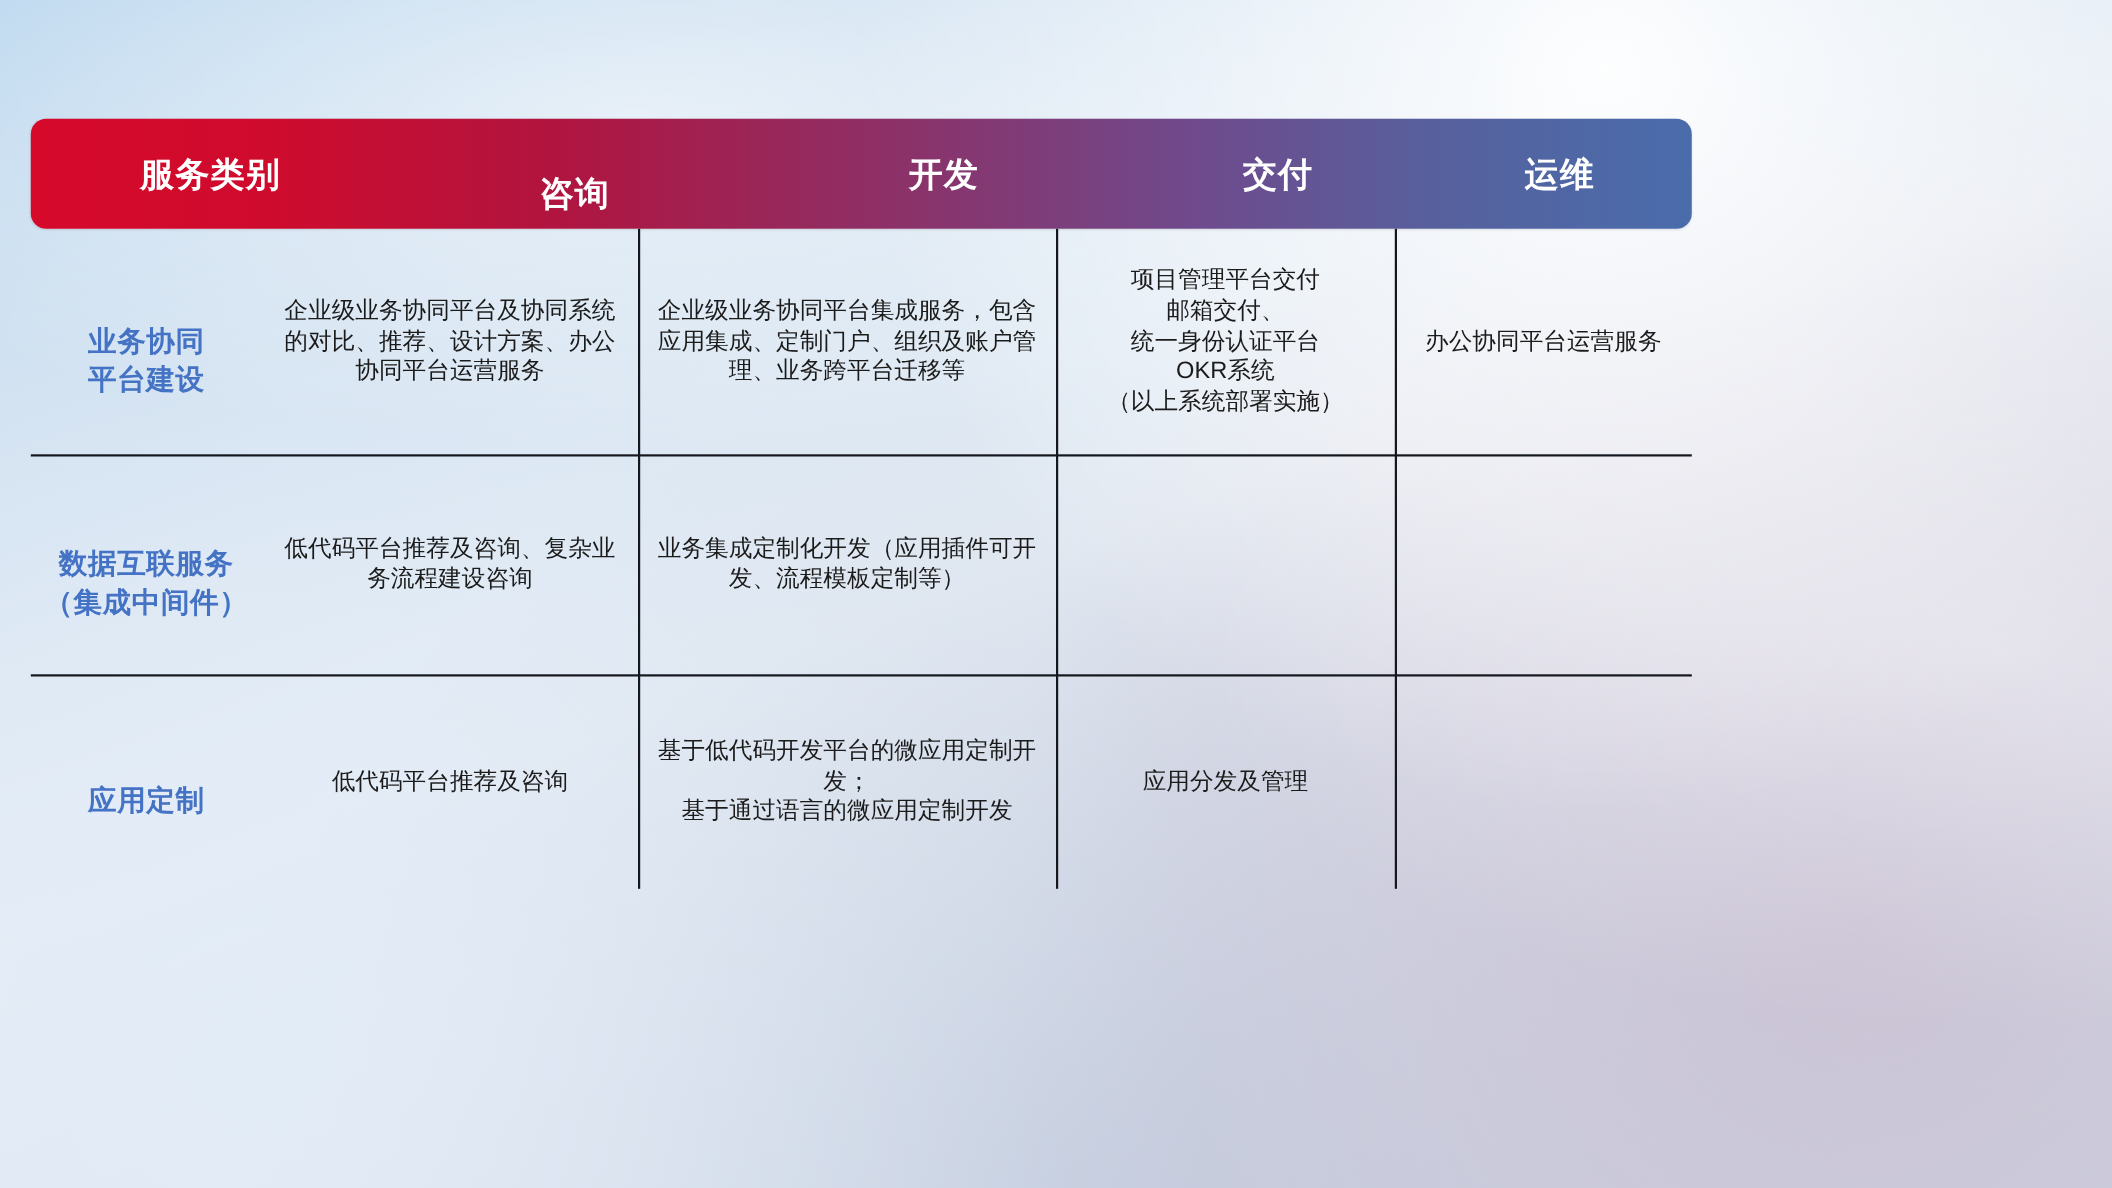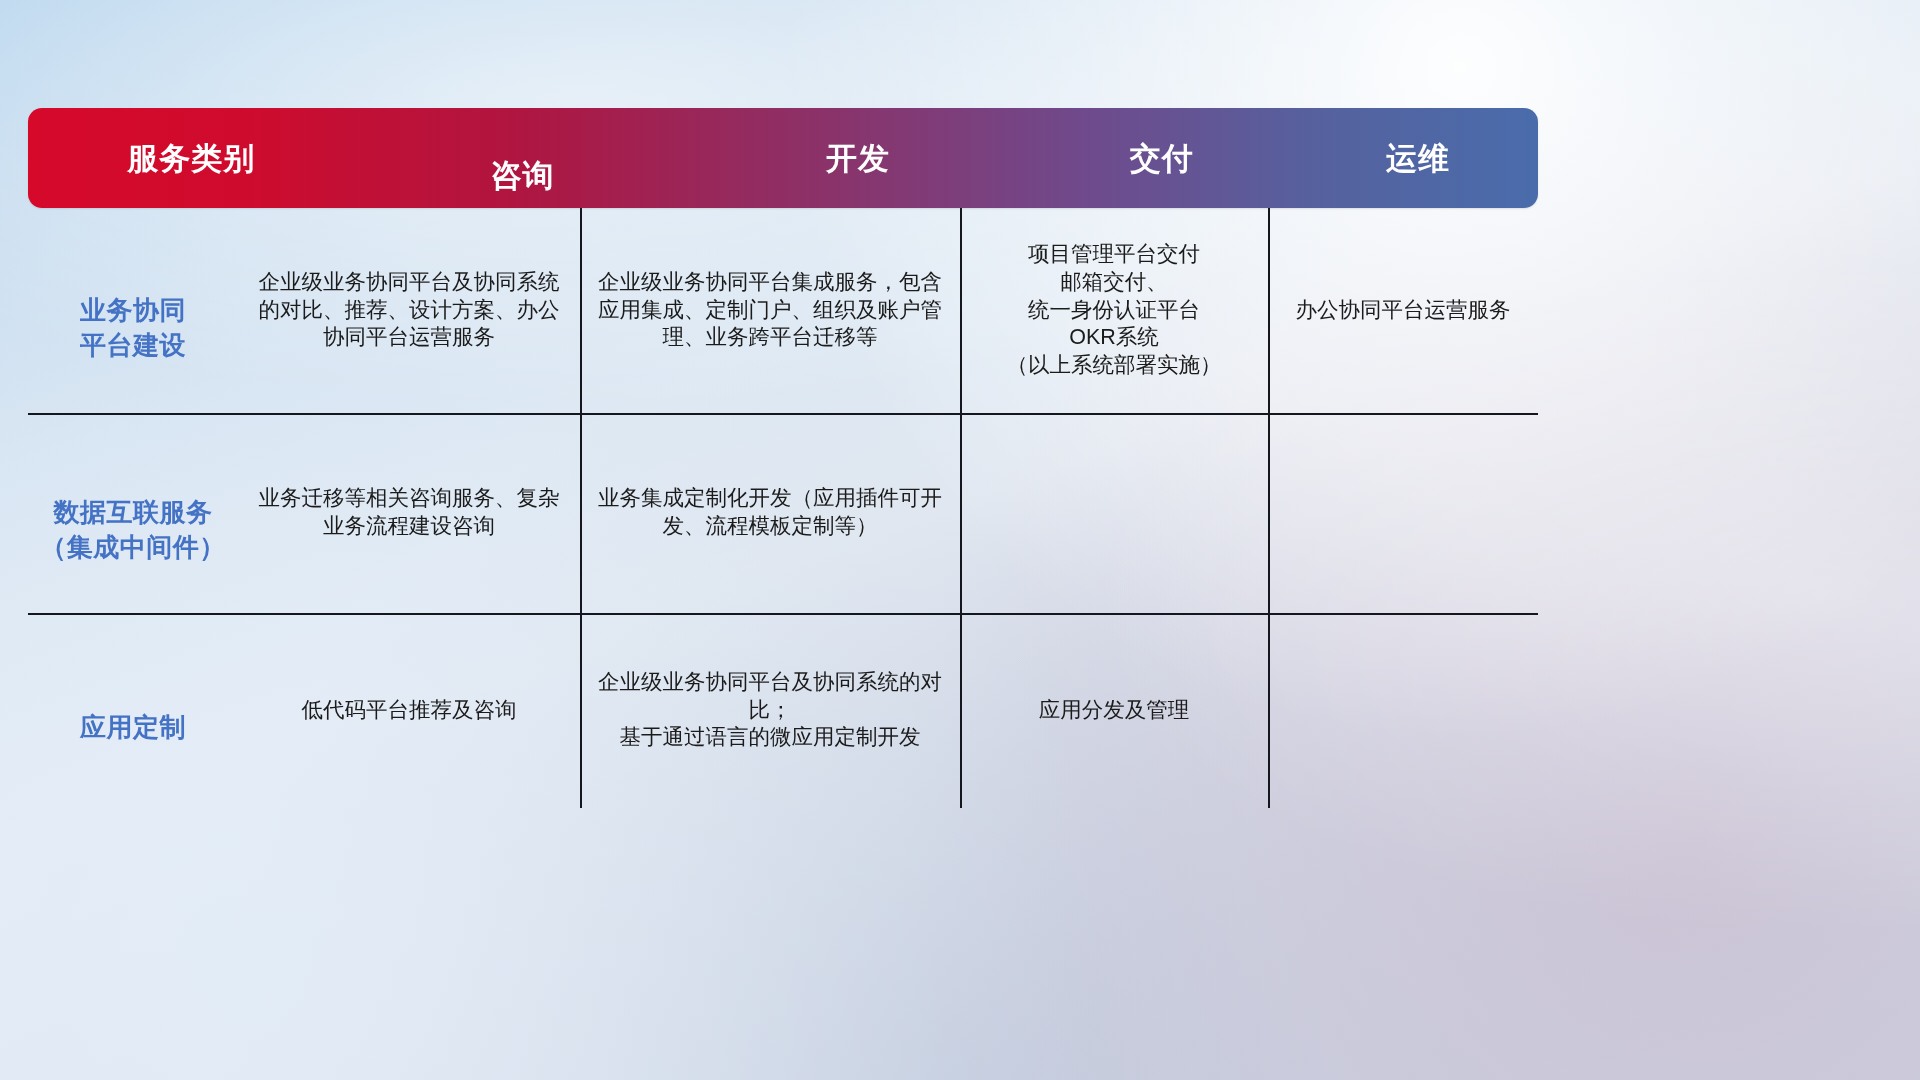--- a/index.html
+++ b/index.html
@@ -165,29 +165,29 @@
 邮箱交付、
 统一身份认证平台
 OKR系统
 （以上系统部署实施）</div>
       <div class="tcell c4 nowrap">办公协同平台运营服务</div>
     </div>
 
     <div class="trow r1">
       <div class="tcell c0 cat nowrap">数据互联服务
 （集成中间件）</div>
-      <div class="tcell c1 nowrap">业务迁移等相关咨询服务、复杂业务流程建设咨询</div>
+      <div class="tcell c1 nowrap">低代码平台推荐及咨询、复杂业务流程建设咨询</div>
       <div class="tcell c2 nowrap">业务集成定制化开发（应用插件可开发、流程模板定制等）</div>
       <div class="tcell c3 nowrap"></div>
       <div class="tcell c4 nowrap"></div>
     </div>
 
     <div class="trow r2">
       <div class="tcell c0 cat nowrap">应用定制</div>
       <div class="tcell c1 nowrap">低代码平台推荐及咨询</div>
-      <div class="tcell c2 nowrap">企业级业务协同平台及协同系统的对比；
+      <div class="tcell c2 nowrap">基于低代码开发平台的微应用定制开发；
 基于通过语言的微应用定制开发</div>
       <div class="tcell c3 nowrap">应用分发及管理</div>
       <div class="tcell c4 nowrap"></div>
     </div>
 
   </div>
 </div>
 
 </body></html>

